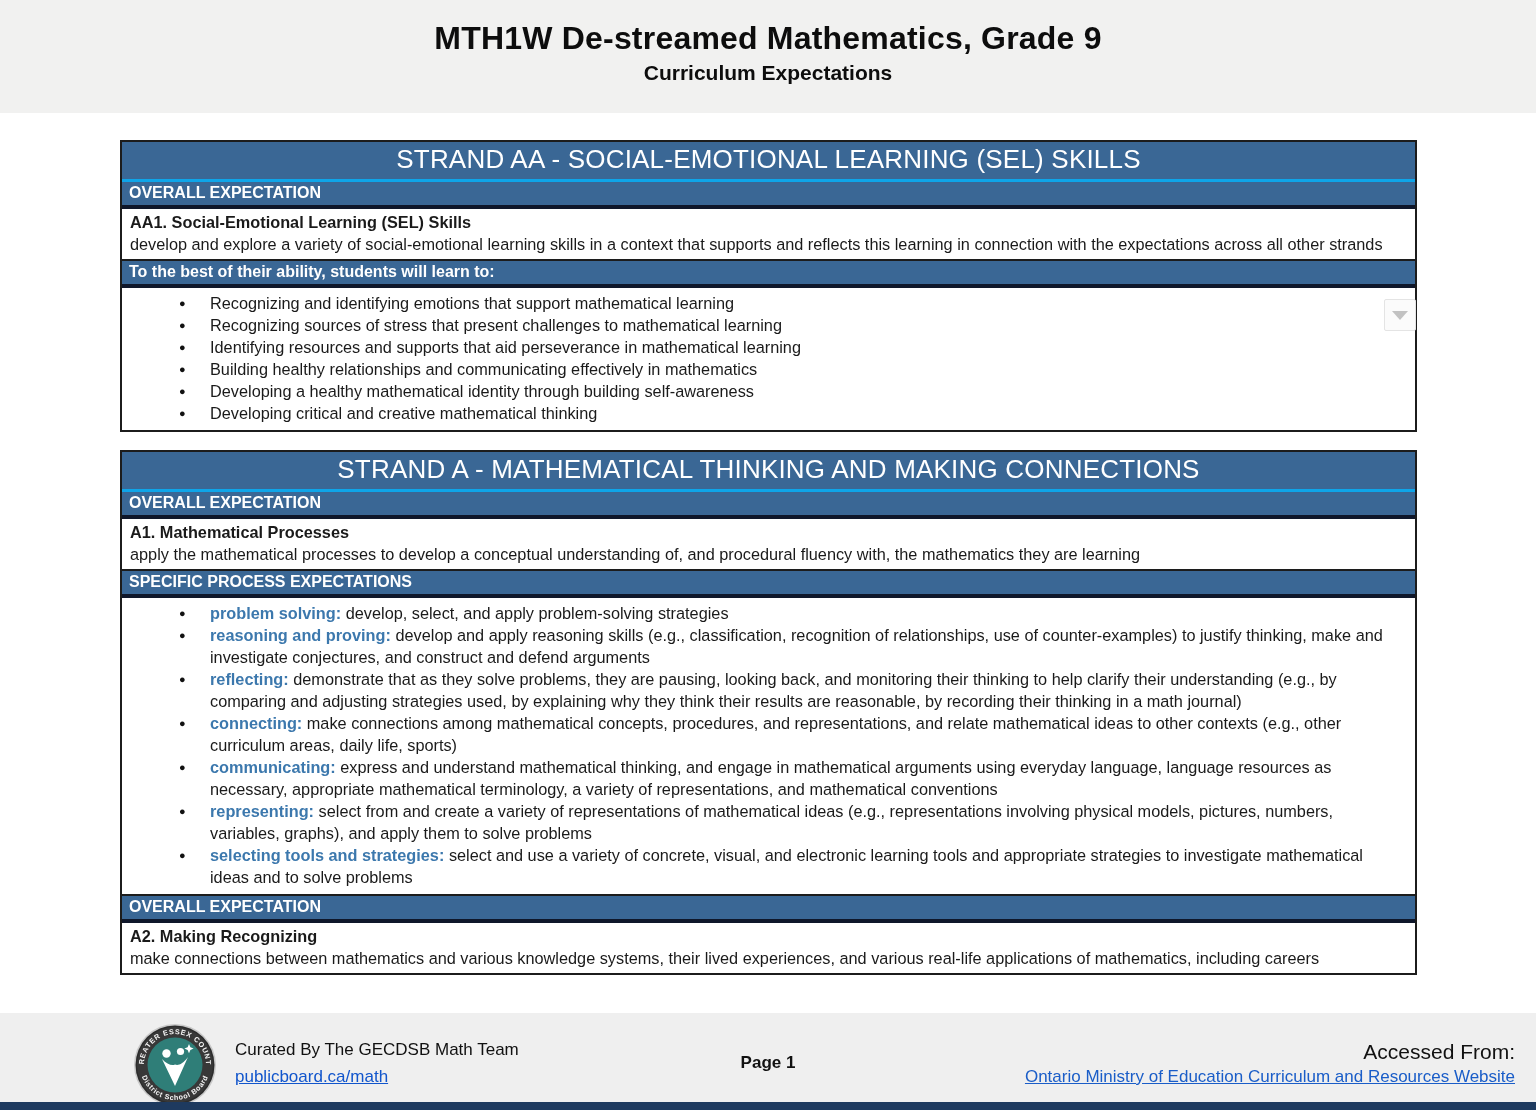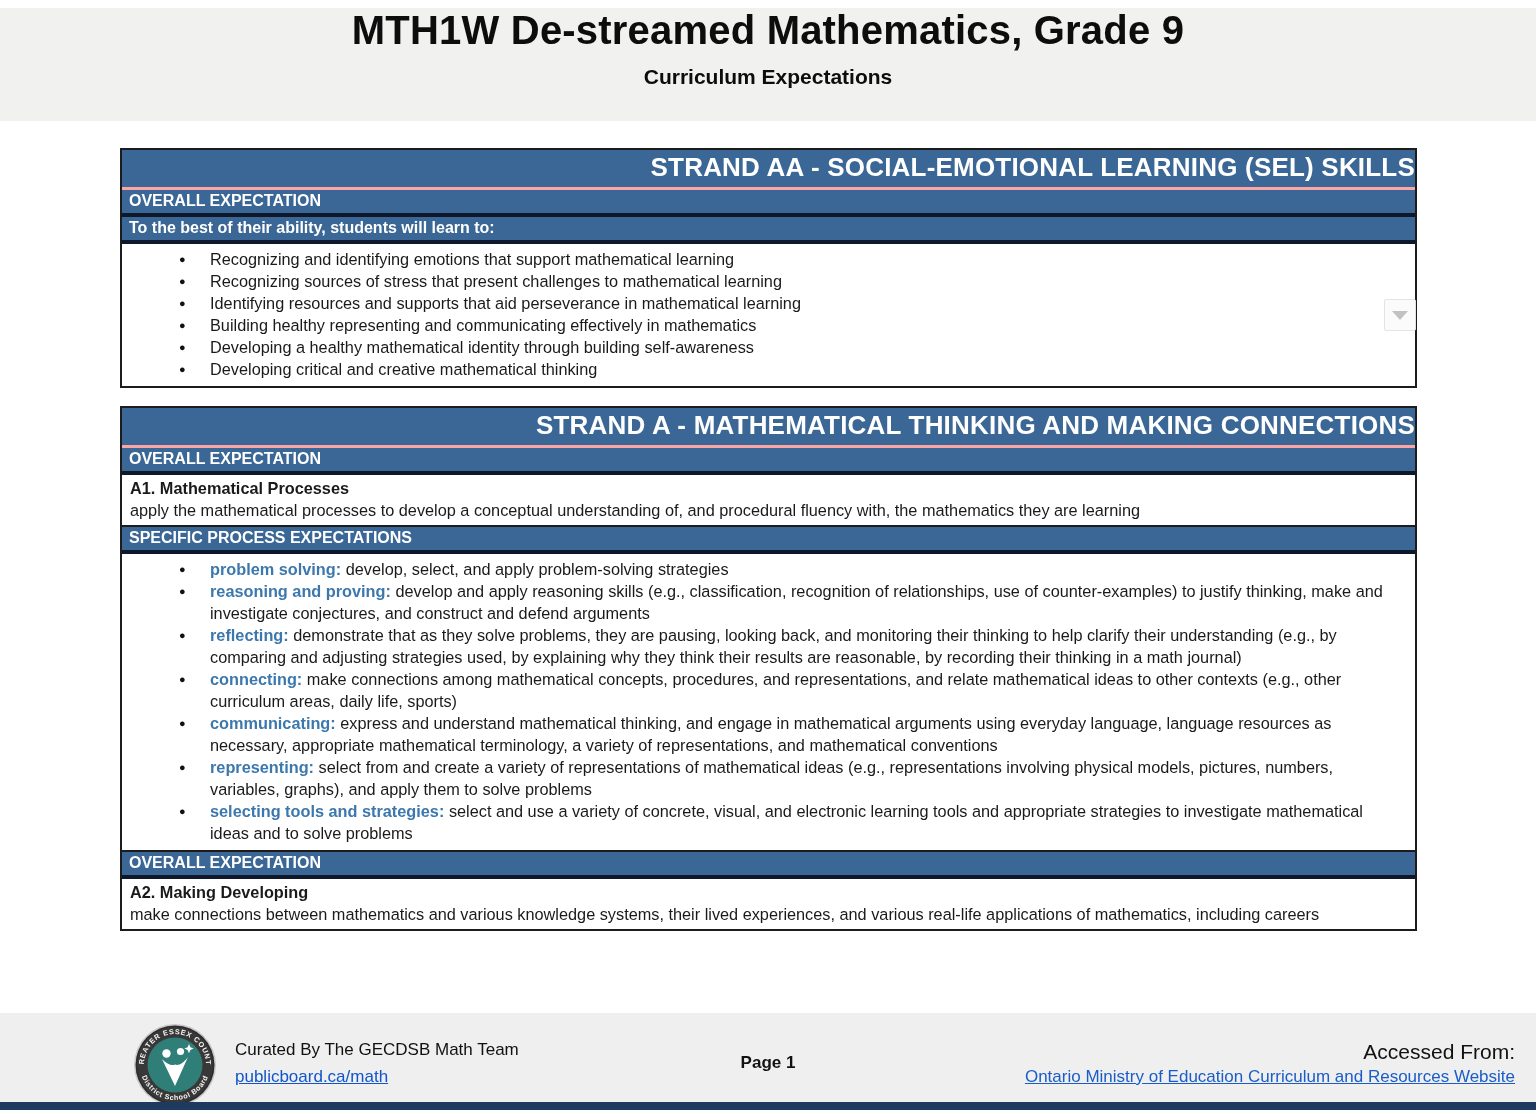--- a/index.html
+++ b/index.html
@@ -12,42 +12,42 @@
     color: #1a1a1a;
   }
 
   
   .top-band {
     height: 113px; width: 100%;
     background: #f1f1f0;
     text-align: center;
   }
   .doc-title {
-    margin: 8px; 
-    font-size: 40px; font-weight: bold; color: #0d0d0d;
+    margin: 0; padding-top: 20px;
+    font-size: 32px; font-weight: bold; color: #0d0d0d;
     letter-spacing: 0.2px;
   }
   .doc-subtitle {
     margin: 0; padding-top: 4px;
     font-size: 21px; font-weight: bold; color: #0d0d0d;
   }
 
   
   .content { padding: 27px 119px 0 120px; }
   .doc-table {
     width: 1297px;
     border: 2px solid #1c1c1c;
     background: #ffffff;
     margin-bottom: 18px;
   }
   .strand-title {
     background: #3a6795; color: #ffffff;
-    font-size: 26px; font-weight: bold; text-align: right;
+    font-size: 26px; font-weight: normal; text-align: center;
     padding: 2px 0 4px 0;
-    border-bottom: 3px solid #fca5a5;
+    border-bottom: 3px solid #0ea5e9;
     letter-spacing: 0.2px;
   }
   .blue-label {
     background: #3a6795; color: #ffffff;
     font-size: 16px; font-weight: bold;
     padding: 2px 7px 3px 7px;
     border-bottom: 4px solid #0f172a;
   }
   .cell {
     background: #ffffff;
@@ -116,26 +116,30 @@
 <div class="top-band">
   <h1 class="doc-title">MTH1W De-streamed Mathematics, Grade 9</h1>
   <div class="doc-subtitle">Curriculum Expectations</div>
 </div>
 
 <div class="content">
 
   <div class="doc-table">
     <div class="strand-title">STRAND AA - SOCIAL-EMOTIONAL LEARNING (SEL) SKILLS</div>
     <div class="blue-label">OVERALL EXPECTATION</div>
+    <div class="cell">
+      <div class="cell-title">AA1. Social-Emotional Learning (SEL) Skills</div>
+      <div>develop and explore a variety of social-emotional learning skills in a context that supports and reflects this learning in connection with the expectations across all other strands</div>
+    </div>
     <div class="blue-label">To the best of their ability, students will learn to:</div>
     <div class="cell bullet-cell">
       <div class="b-item">Recognizing and identifying emotions that support mathematical learning</div>
       <div class="b-item">Recognizing sources of stress that present challenges to mathematical learning</div>
       <div class="b-item">Identifying resources and supports that aid perseverance in mathematical learning</div>
-      <div class="b-item">Building healthy representing and communicating effectively in mathematics</div>
+      <div class="b-item">Building healthy relationships and communicating effectively in mathematics</div>
       <div class="b-item">Developing a healthy mathematical identity through building self-awareness</div>
       <div class="b-item">Developing critical and creative mathematical thinking</div>
     </div>
   </div>
 
   <div class="doc-table">
     <div class="strand-title">STRAND A - MATHEMATICAL THINKING AND MAKING CONNECTIONS</div>
     <div class="blue-label">OVERALL EXPECTATION</div>
     <div class="cell">
       <div class="cell-title">A1. Mathematical Processes</div>
@@ -146,21 +150,21 @@
       <div class="b-item"><span class="lead">problem solving:</span> <span>develop, select, and apply problem-solving strategies</span></div>
       <div class="b-item"><span class="lead">reasoning and proving:</span> <span>develop and apply reasoning skills (e.g., classification, recognition of relationships, use of counter-examples) to justify thinking, make and investigate conjectures, and construct and defend arguments</span></div>
       <div class="b-item"><span class="lead">reflecting:</span> <span>demonstrate that as they solve problems, they are pausing, looking back, and monitoring their thinking to help clarify their understanding (e.g., by comparing and adjusting strategies used, by explaining why they think their results are reasonable, by recording their thinking in a math journal)</span></div>
       <div class="b-item"><span class="lead">connecting:</span> <span>make connections among mathematical concepts, procedures, and representations, and relate mathematical ideas to other contexts (e.g., other curriculum areas, daily life, sports)</span></div>
       <div class="b-item"><span class="lead">communicating:</span> <span>express and understand mathematical thinking, and engage in mathematical arguments using everyday language, language resources as necessary, appropriate mathematical terminology, a variety of representations, and mathematical conventions</span></div>
       <div class="b-item"><span class="lead">representing:</span> <span>select from and create a variety of representations of mathematical ideas (e.g., representations involving physical models, pictures, numbers, variables, graphs), and apply them to solve problems</span></div>
       <div class="b-item"><span class="lead">selecting tools and strategies:</span> <span>select and use a variety of concrete, visual, and electronic learning tools and appropriate strategies to investigate mathematical ideas and to solve problems</span></div>
     </div>
     <div class="blue-label">OVERALL EXPECTATION</div>
     <div class="cell">
-      <div class="cell-title">A2. Making Developing</div>
+      <div class="cell-title">A2. Making Recognizing</div>
       <div>make connections between mathematics and various knowledge systems, their lived experiences, and various real-life applications of mathematics, including careers</div>
     </div>
   </div>
 
 </div>
 
 <div class="dropdown-btn">
   <div class="dd-arrow"></div>
 </div>
 

